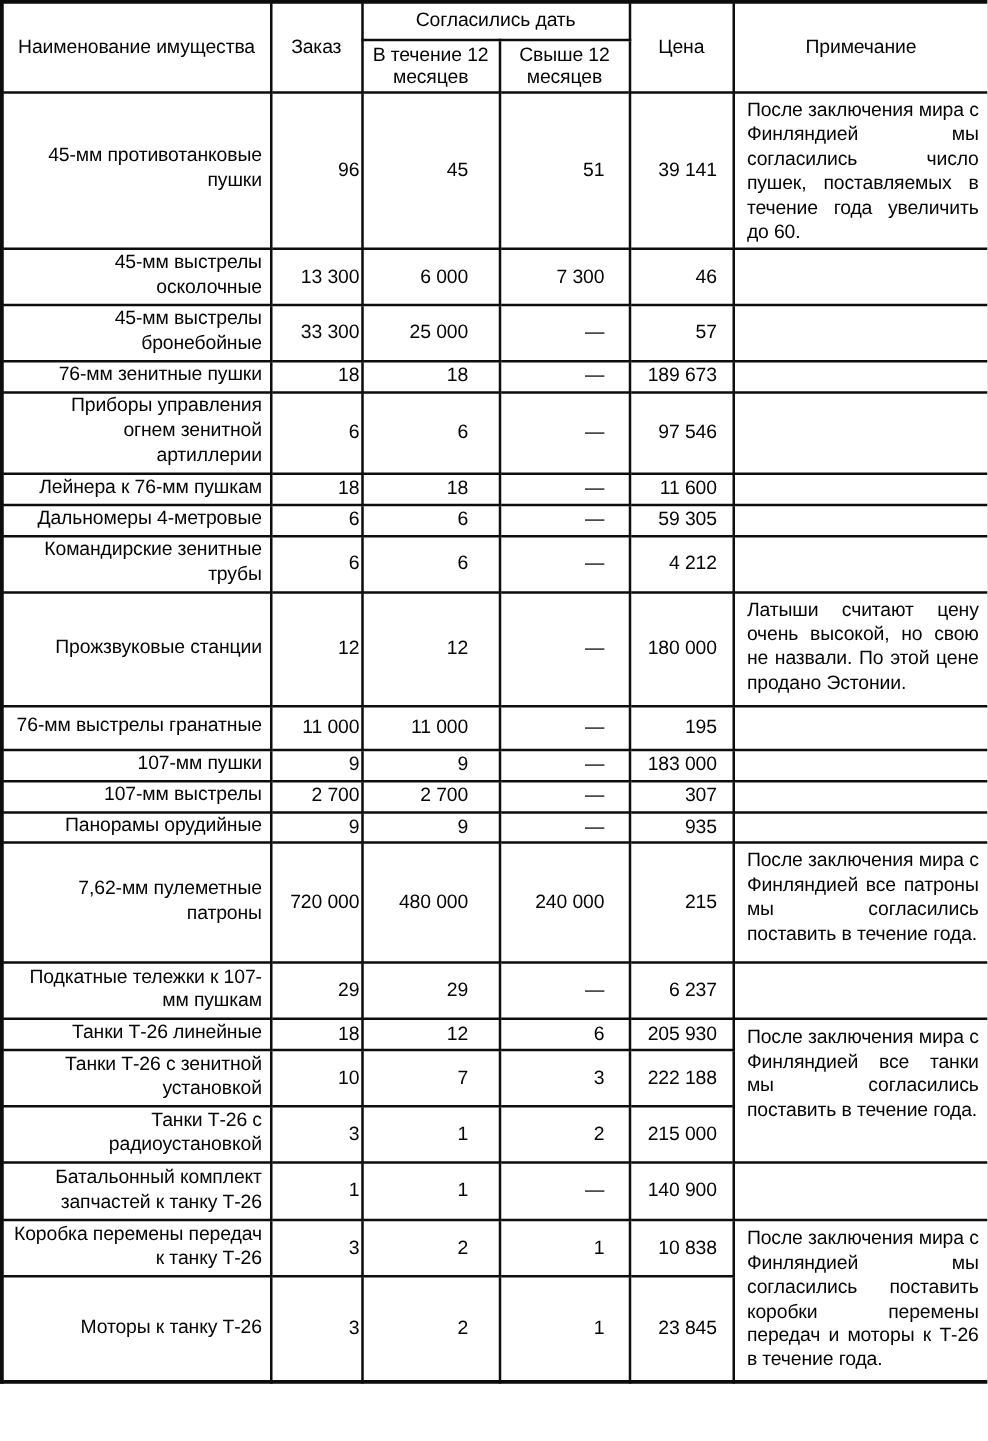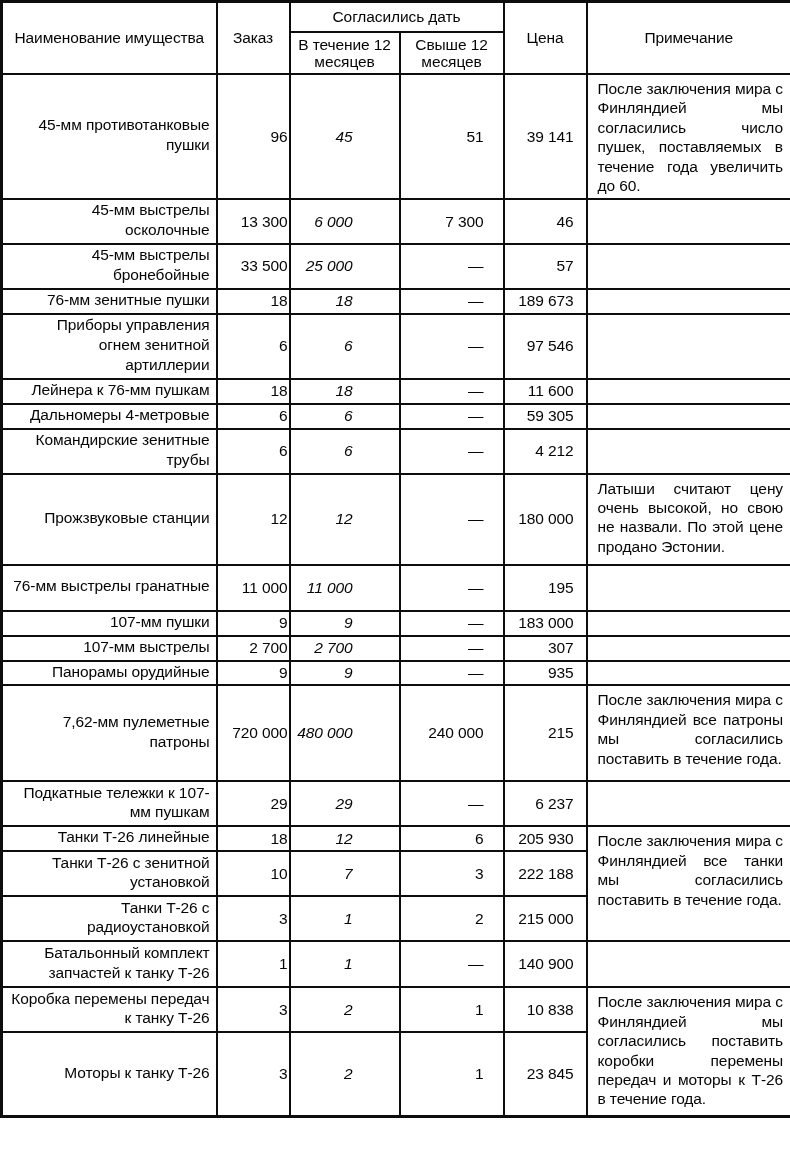--- a/index.html
+++ b/index.html
@@ -43,21 +43,21 @@
     line-height: 1.28;
   }
   td.c-num {
     text-align: right;
     vertical-align: middle;
     white-space: nowrap;
     padding-top: 2px;
     padding-bottom: 2px;
   }
   td.c-order  { }
-  td.c-within { padding-right: 46px; font-style: italic; }
+  td.c-within { padding-right: 24px; }
   td.c-over   { padding-right: 19px; }
   td.c-price  { padding-right: 12px; }
   td.c-note {
     text-align: justify;
     vertical-align: top;
     padding: 4px 7px 3px 10px;
     line-height: 1.25;
   }
   tr.h-top th { height: 24px; }
   tr.h-sub th { height: 36px; }
@@ -100,21 +100,21 @@
         <tr style="height: 44px;">
           <td class="c-name">45-мм выстрелы осколочные</td>
           <td class="c-num c-order">13 300</td>
           <td class="c-num c-within">6 000</td>
           <td class="c-num c-over">7 300</td>
           <td class="c-num c-price">46</td>
           <td class="c-note"></td>
         </tr>
         <tr style="height: 45px;">
           <td class="c-name">45-мм выстрелы бронебойные</td>
-          <td class="c-num c-order">33 500</td>
+          <td class="c-num c-order">33 300</td>
           <td class="c-num c-within">25 000</td>
           <td class="c-num c-over">—</td>
           <td class="c-num c-price">57</td>
           <td class="c-note"></td>
         </tr>
         <tr style="height: 25px;">
           <td class="c-name">76-мм зенитные пушки</td>
           <td class="c-num c-order">18</td>
           <td class="c-num c-within">18</td>
           <td class="c-num c-over">—</td>
@@ -154,21 +154,21 @@
           <td class="c-note"></td>
         </tr>
         <tr style="height: 91px;">
           <td class="c-name">Прожзвуковые станции</td>
           <td class="c-num c-order">12</td>
           <td class="c-num c-within">12</td>
           <td class="c-num c-over">—</td>
           <td class="c-num c-price">180 000</td>
           <td class="c-note">Латыши считают цену очень высокой, но свою не назвали. По этой цене продано Эстонии.</td>
         </tr>
-        <tr style="height: 46px;">
+        <tr style="height: 35px;">
           <td class="c-name">76-мм выстрелы гранатные</td>
           <td class="c-num c-order">11 000</td>
           <td class="c-num c-within">11 000</td>
           <td class="c-num c-over">—</td>
           <td class="c-num c-price">195</td>
           <td class="c-note"></td>
         </tr>
         <tr style="height: 25px;">
           <td class="c-name">107-мм пушки</td>
           <td class="c-num c-order">9</td>

